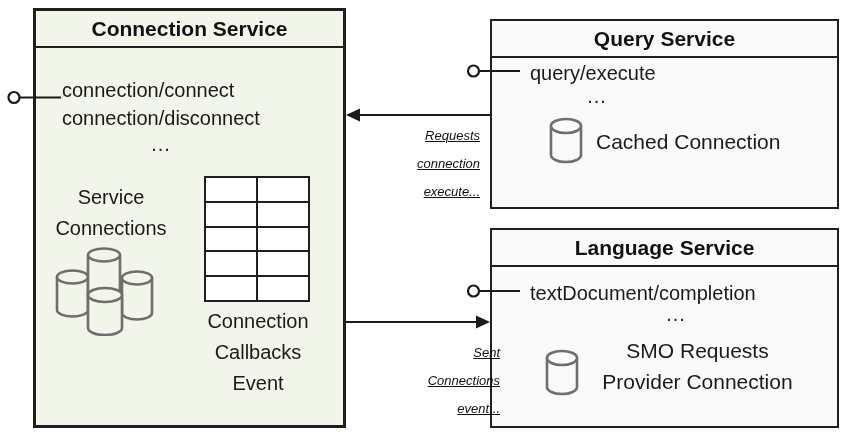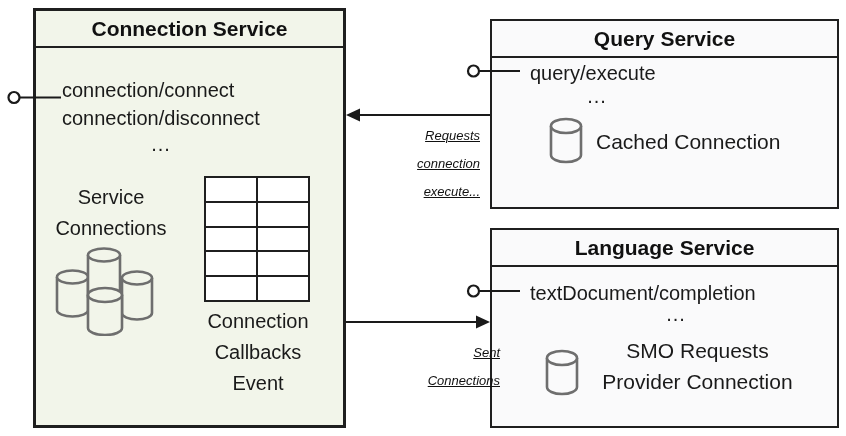--- a/index.html
+++ b/index.html
@@ -129,15 +129,16 @@
   </svg>
 
   <div class="edge-label" style="left:356px;top:122px;">
     <div>Requests</div>
     <div>connection</div>
     <div>execute...</div>
   </div>
   <div class="edge-label" style="left:356px;top:339px;margin-left:20px;">
     <div>Sent</div>
     <div>Connections</div>
+    <div>event...</div>
   </div>
 
 </div>
 
 </body></html>

